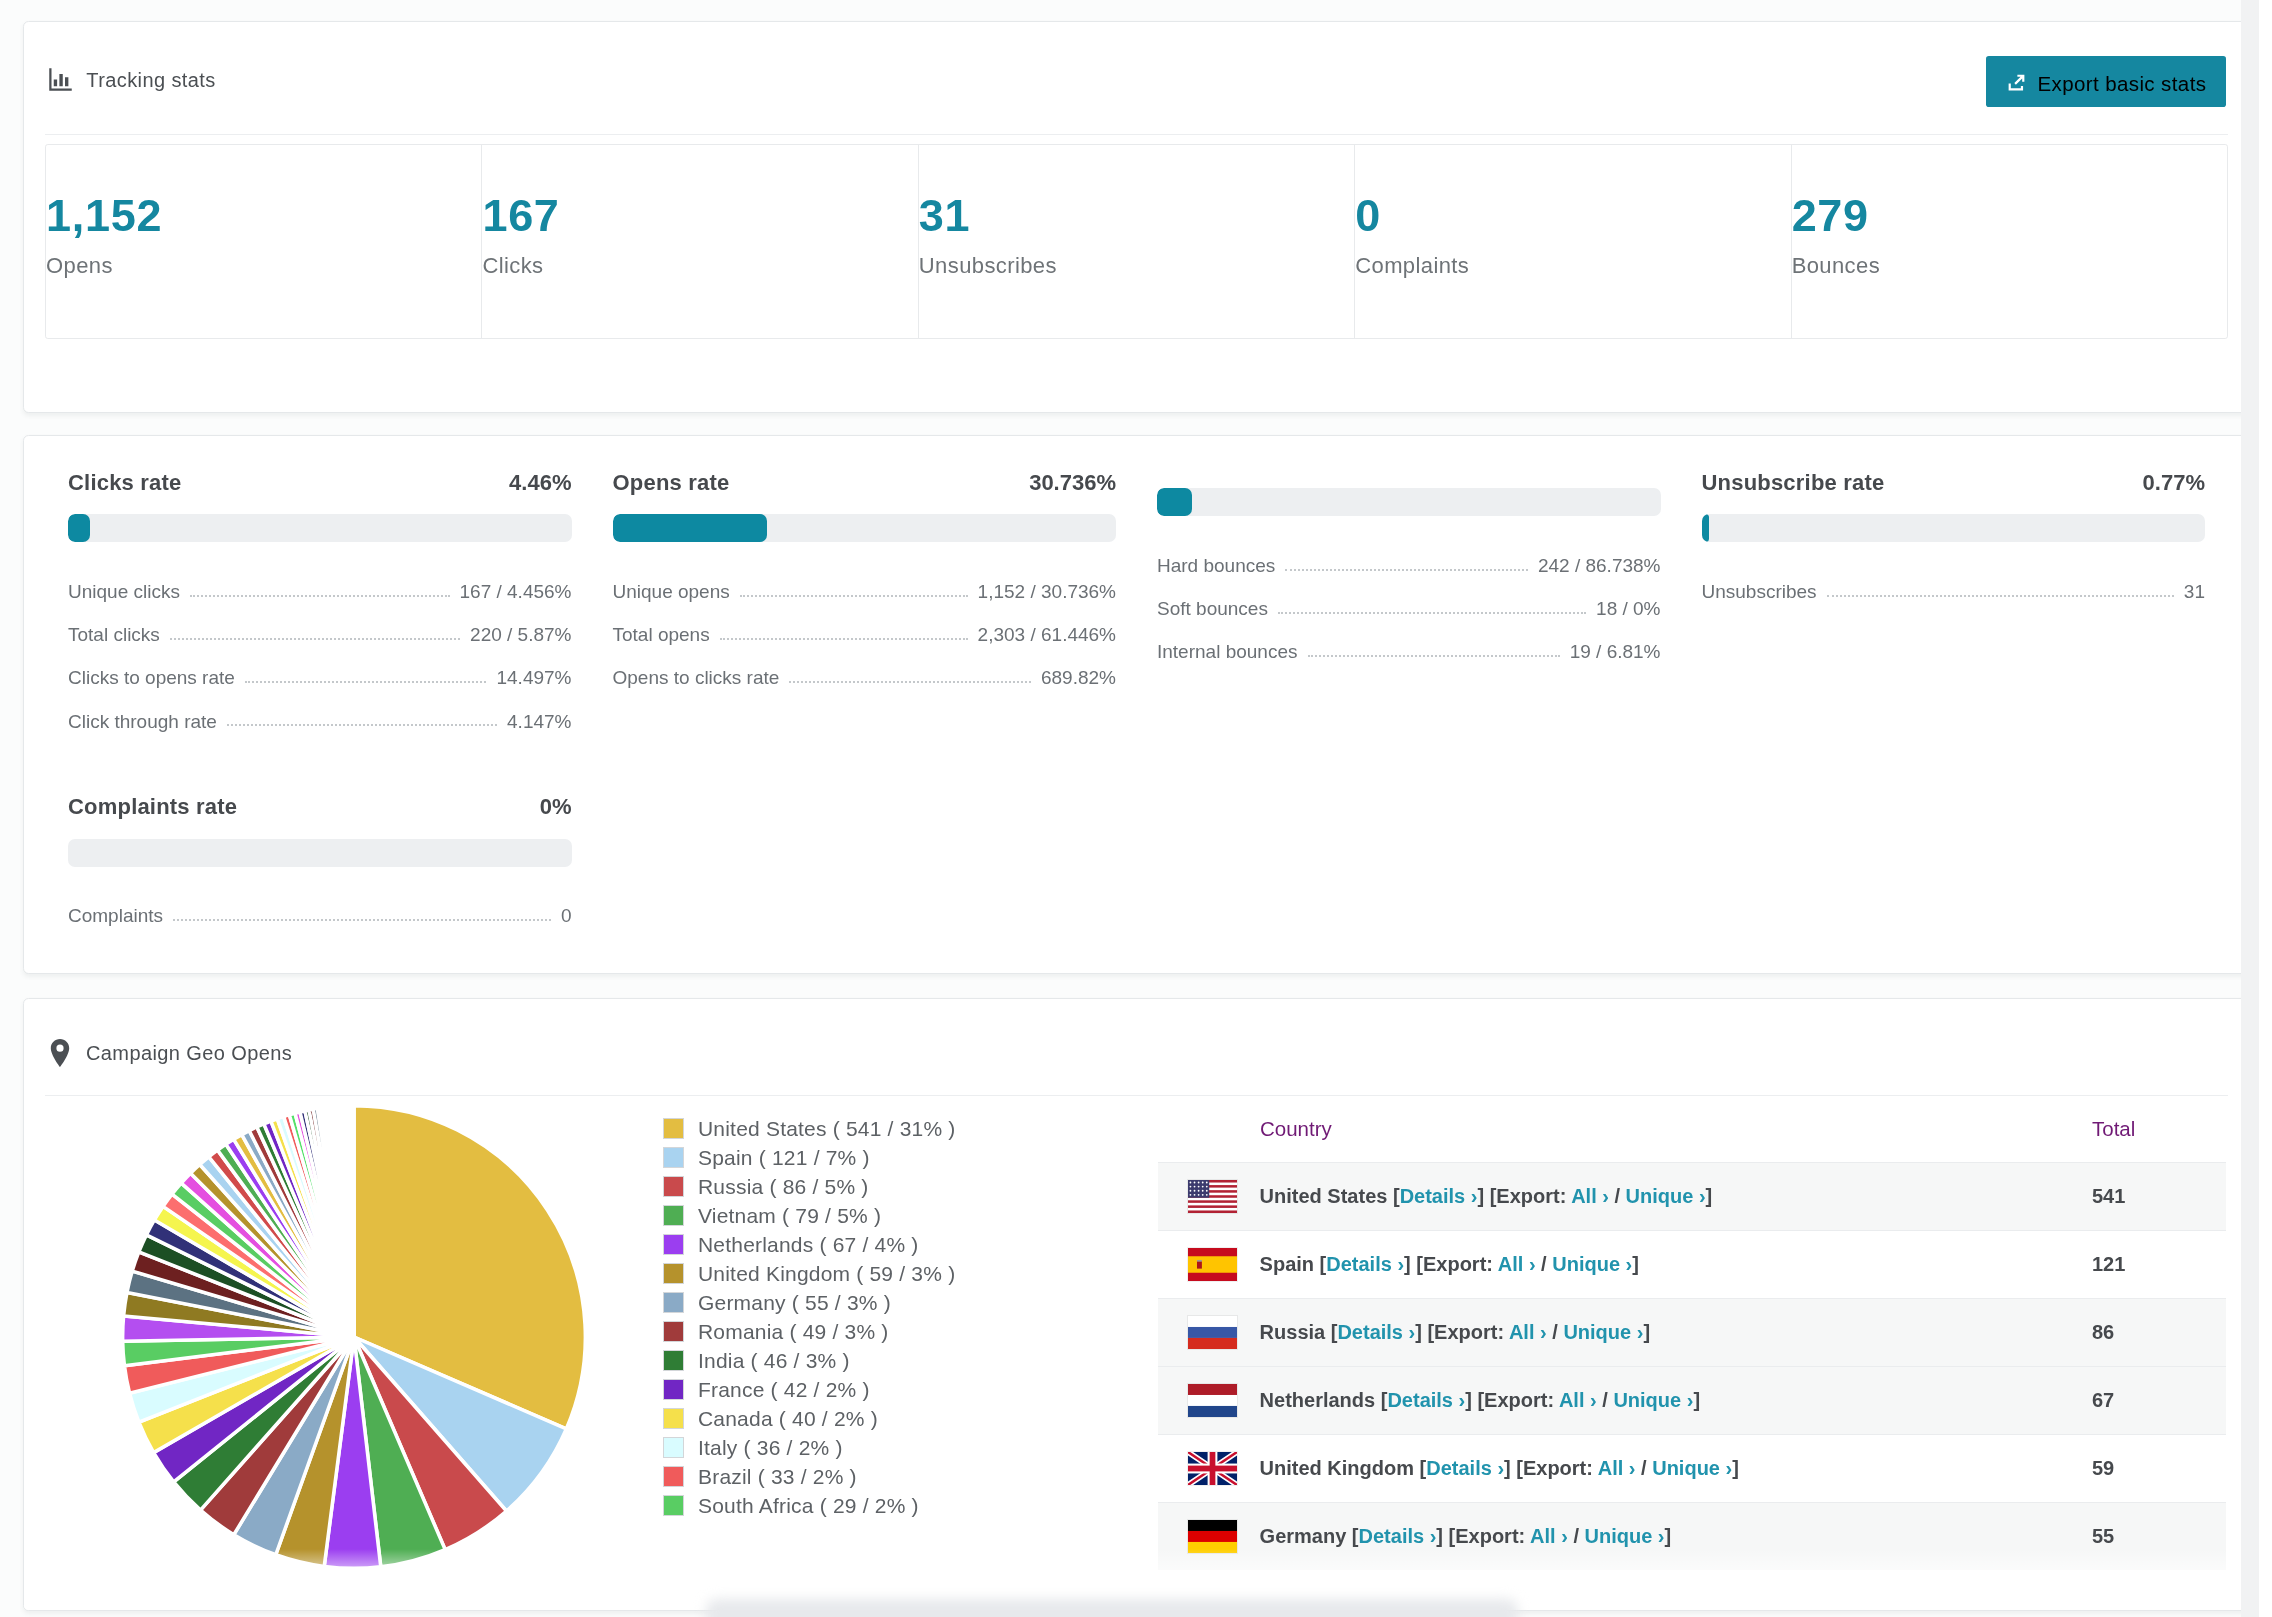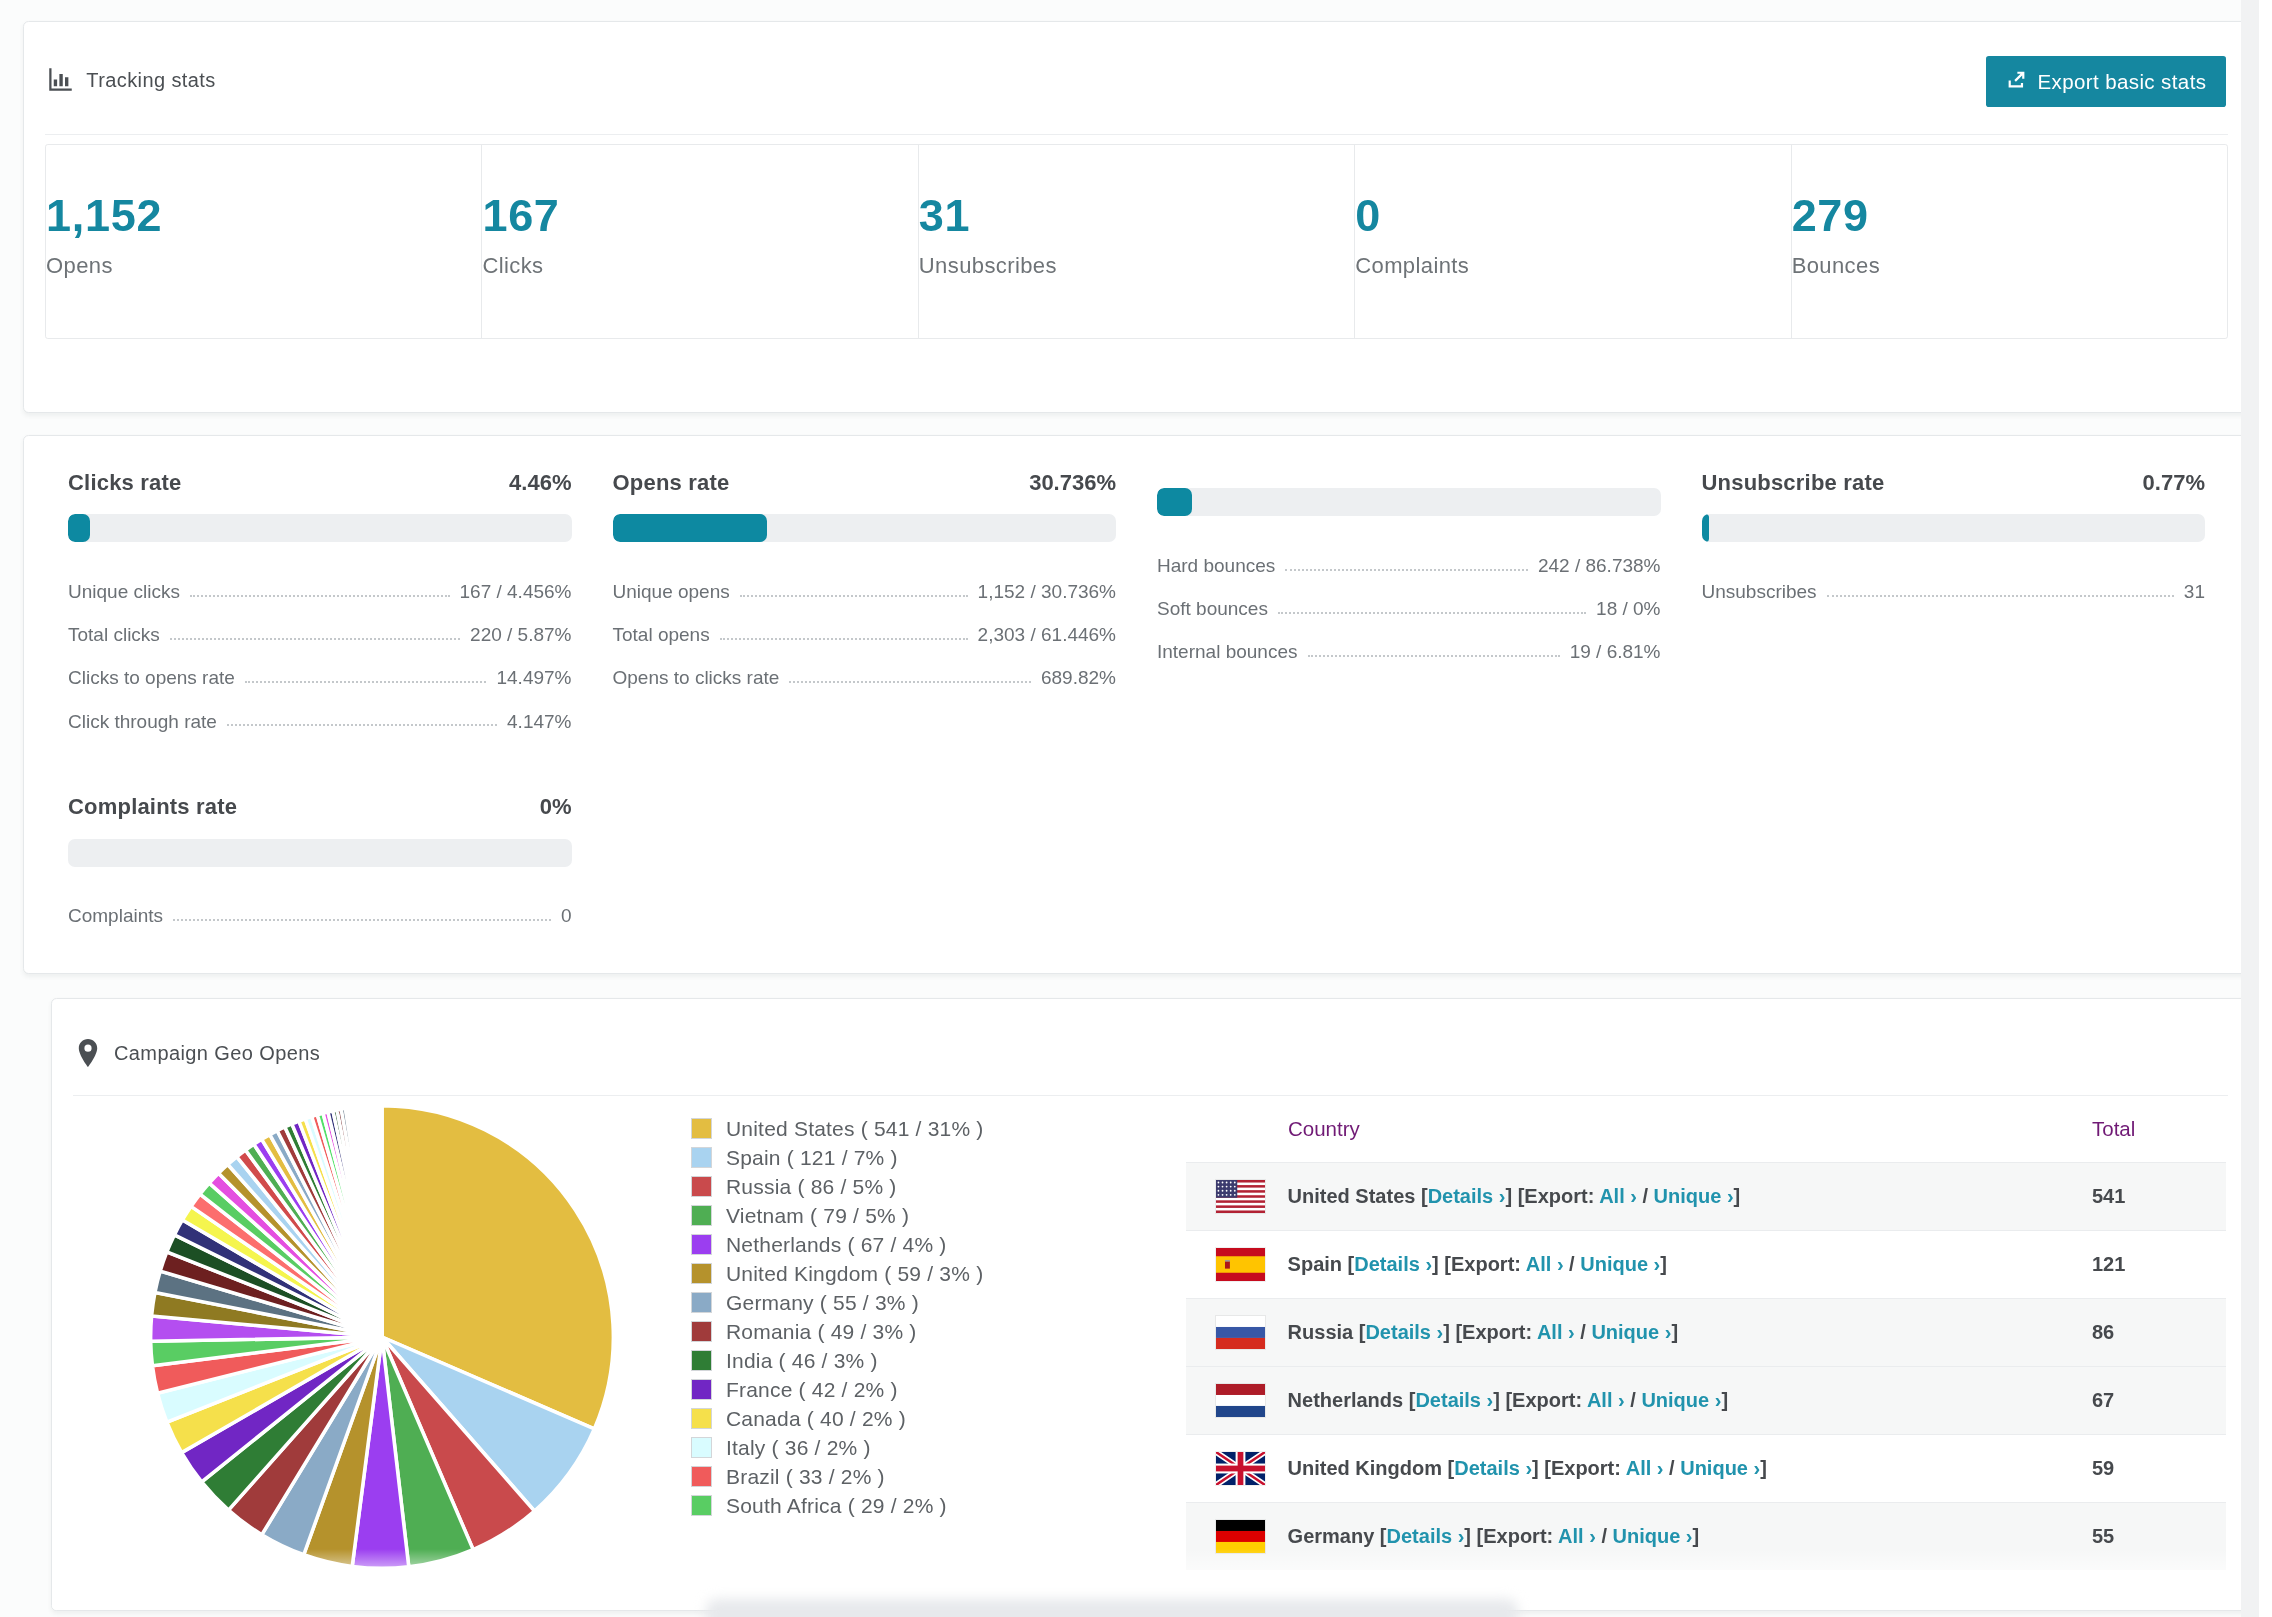--- a/index.html
+++ b/index.html
@@ -13,44 +13,44 @@
     background:#fff; border:0.7px solid #e5e8ea; border-radius:5.6px;
     box-shadow:0 2.1px 4.2px rgba(70,80,90,.07); position:relative;
   }
   
   .card-header { position:relative; height:113px; }
   .card-header .hd-inner { position:absolute; left:22.6px; top:44px; display:flex; align-items:center; gap:12.7px; }
   .hd-title { font-size:20px; font-weight:500; color:#4b4f53; letter-spacing:0.4px; }
   .hd-divider { position:absolute; left:21px; right:21px; bottom:0; height:0.7px; background:#eceef0; }
   .btn-export {
     position:absolute; right:22.6px; top:34px; height:51px;
-    display:flex; align-items:center; gap:10px; padding:2px 20px;
+    display:flex; align-items:flex-start; gap:10px; padding:16px 20px;
     background:#1587a0; border:none; border-radius:2.8px; cursor:pointer;
-    color:#ffffff; font-size:20.5px; font-family:inherit; letter-spacing:0.4px;
+    color:#000000; font-size:20.5px; font-family:inherit; letter-spacing:0.4px;
   }
   .card-tracking .card-body { padding:8.5px 21px 73px; }
   .stats-row { display:flex; border:0.7px solid #e8eaec; border-radius:2.8px; height:195px; }
   .stat-box { flex:1; text-align:left; padding-top:45px; border-right:0.7px solid #e8eaec; }
   .stat-box:last-child { border-right:none; }
   .stat-value { font-size:45px; font-weight:700; color:#1587a0; letter-spacing:0.7px; }
   .stat-label { font-size:22px; color:#6e7377; margin-top:11.3px; letter-spacing:0.4px; }
   
   .card-rates { margin-top:22.6px; padding:34px 44px 35px; }
   .rates-grid { display:grid; grid-template-columns:1fr 1fr 1fr 1fr; column-gap:41px; row-gap:51px; }
   .rate-head { display:flex; justify-content:space-between; align-items:baseline; }
   .rate-title { font-size:22px; font-weight:700; color:#46494d; letter-spacing:0.2px; }
   .rate-value { font-size:22px; font-weight:700; color:#46494d; }
   .progress { margin-top:18.4px; height:28px; border-radius:7px; background:#edeff1; position:relative; overflow:hidden; }
   .progress-fill { position:absolute; left:0; top:0; bottom:0; background:#0d89a1; border-radius:7px; }
   .rate-rows { margin-top:28px; }
   .rate-row { display:flex; align-items:flex-end; padding:10.6px 0; font-size:19px; color:#6b7075; }
   .rate-row .leader { flex:1; border-bottom:2.1px dotted #c4c8cb; margin:0 10px 6.4px; }
   .rate-row .r-val { white-space:nowrap; }
   
-  .card-geo { margin-top:24px; height:613px; overflow:hidden;margin-left:28px; }
+  .card-geo { margin-top:24px; height:613px; overflow:hidden; }
   .geo-header { position:relative; height:97px; }
   .geo-header .hd-inner { position:absolute; left:24px; top:40px; display:flex; align-items:center; gap:14px; }
   .geo-body { position:relative; height:515px; }
   #pie { position:absolute; left:93px; top:4.2px; }
   #legend { position:absolute; left:639px; top:18.4px; list-style:none; }
   .legend-item { display:flex; align-items:center; height:29px; cursor:pointer; }
   .legend-swatch { width:21px; height:21px; border:1.4px solid #d3d6d9; margin-right:14px; flex:none; }
   .legend-label { font-size:21px; color:#5d6165; letter-spacing:0.2px; white-space:nowrap; }
   #geo-table { position:absolute; left:1134px; right:23px; top:0; }
   .t-head { display:flex; align-items:center; height:66px; font-size:20.5px; color:#701a75; }

